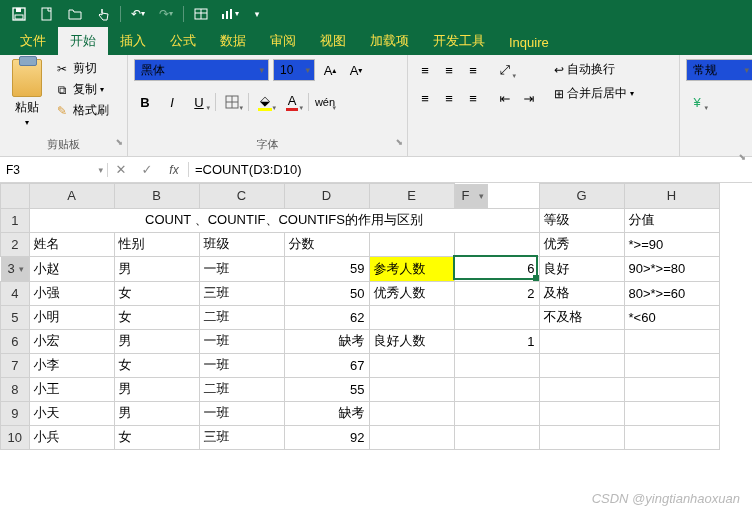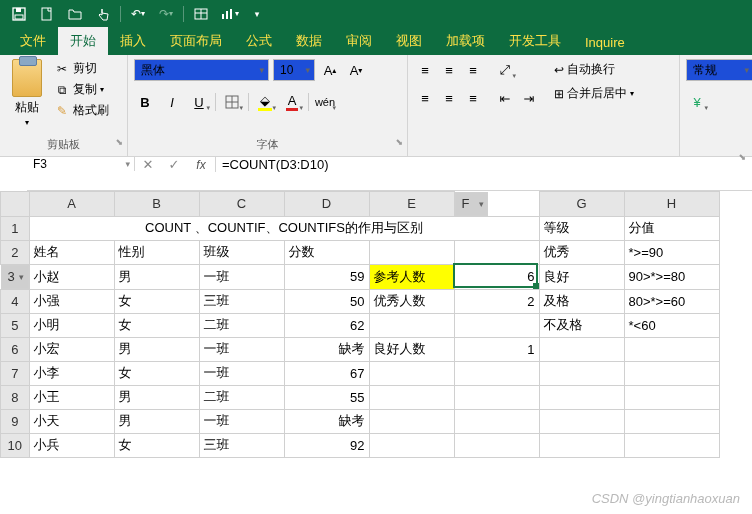--- a/index.html
+++ b/index.html
@@ -24,21 +24,21 @@
 .mini-btn .ic { width: 16px; height: 16px; display: inline-flex; align-items: center; justify-content: center; font-size: 12px; }
 .font-top { display: flex; align-items: center; gap: 4px; }
 .sel { background: #1d4ed8; border: 1px solid #bcbcbc; height: 22px; padding: 0 18px 0 6px; position: relative; font-size: 12px; display: inline-flex; align-items: center; cursor: pointer; }
 .sel::after { content: "▾"; position: absolute; right: 4px; font-size: 9px; color: #666; }
 .font-row { display: flex; gap: 5px; margin-top: 6px; align-items: center; }
 .rbtn { width: 22px; height: 22px; display: flex; align-items: center; justify-content: center; cursor: pointer; font-size: 13px; position: relative; }
 .rbtn.dd::after { content: "▾"; font-size: 7px; position: absolute; right: 0px; bottom: 1px; color: #666; }
 .align-grid .row { display: flex; gap: 2px; }
 .wrap-btns { display: flex; flex-direction: column; gap: 3px; margin-left: 8px; }
 .wrap-btn { display: flex; align-items: center; gap: 3px; cursor: pointer; font-size: 12px; padding: 2px; }
-.namebox-row { height: 34px; border-bottom: 1px solid #d4d4d4; display: flex; align-items: flex-start; background: #fff; margin-left: 27px; }
+.namebox-row { height: 26px; border-bottom: 1px solid #d4d4d4; display: flex; align-items: center; background: #fff; }
 .namebox { width: 108px; border-right: 1px solid #d4d4d4; padding: 0 6px; display: flex; align-items: center; position: relative; }
 .namebox::after { content: "▾"; position: absolute; right: 4px; font-size: 9px; color: #888; }
 .fx-btns { display: flex; align-items: center; border-right: 1px solid #d4d4d4; }
 .fx-btn { width: 26px; display: flex; align-items: center; justify-content: center; color: #888; cursor: pointer; font-size: 13px; }
 .fx-label { width: 28px; display: flex; align-items: center; justify-content: center; font-style: italic; color: #555; }
 .formula-input { flex:1; border: none; padding: 0 6px; font-size: 13px; outline: none; }
 .grid-wrap { position: relative; }
 .grid { border-collapse: collapse; table-layout: fixed; }
 .grid th, .grid td { border: 1px solid #d0d0d0; height: 24px; font-size: 13px; }
 .grid th { background: #e6e6e6; font-weight: normal; text-align: center; color: #333; }
@@ -101,21 +101,20 @@
       </svg>
       <span style="font-size:8px;color:#fff">▾</span>
     </div>
   <div class="ticon" style="font-size:9px;color:#fff">▾</div>
 </div>
 
 <div class="tabs">
   <div class="tab">文件</div>
   <div class="tab active">开始</div>
   <div class="tab">插入</div>
-  <div class="tab">页面布局</div>
   <div class="tab">公式</div>
   <div class="tab">数据</div>
   <div class="tab">审阅</div>
   <div class="tab">视图</div>
   <div class="tab">加载项</div>
   <div class="tab">开发工具</div>
   <div class="tab">Inquire</div>
 </div>
 
 <div class="ribbon">

